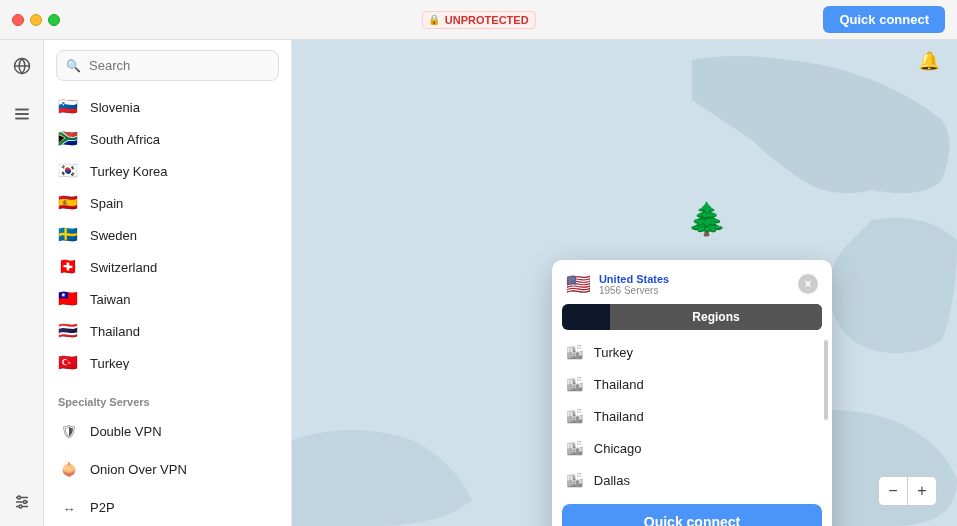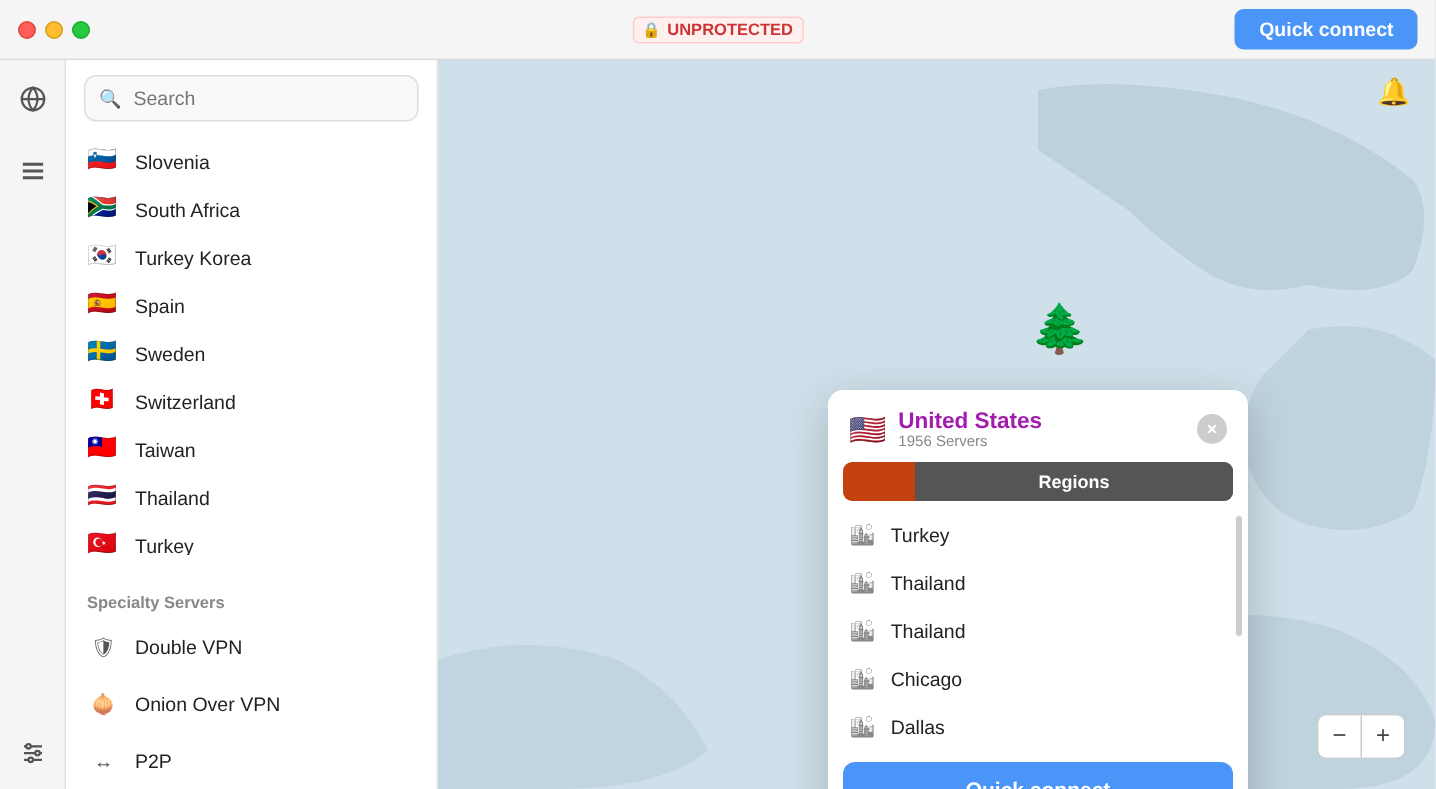--- a/index.html
+++ b/index.html
@@ -250,23 +250,23 @@
       justify-content: space-between;
       padding: 12px 14px 8px;
     }
     .popup-country-info {
       display: flex;
       align-items: center;
       gap: 8px;
     }
     .popup-flag { font-size: 20px; }
     .popup-country-name {
-      font-size: 15px;
-      font-weight: 600;
-      color: #a21caf;
+      font-size: 11px;
+      font-weight: 600;
+      color: #1d4ed8;
     }
     .popup-server-count {
       font-size: 10px;
       color: #888;
     }
     .popup-close {
       width: 20px;
       height: 20px;
       border-radius: 50%;
       background: #ccc;
@@ -275,21 +275,21 @@
       align-items: center;
       justify-content: center;
       font-size: 12px;
       cursor: pointer;
       font-weight: 600;
     }
 
     .popup-tabs {
       display: flex;
       margin: 0 10px;
-      background: #c2410c;
+      background: #0f172a;
       border-radius: 6px;
       overflow: hidden;
       padding-left: 48px;
     }
     .popup-tab {
       flex: 1;
       padding: 6px 0;
       text-align: center;
       font-size: 12px;
       cursor: pointer;

